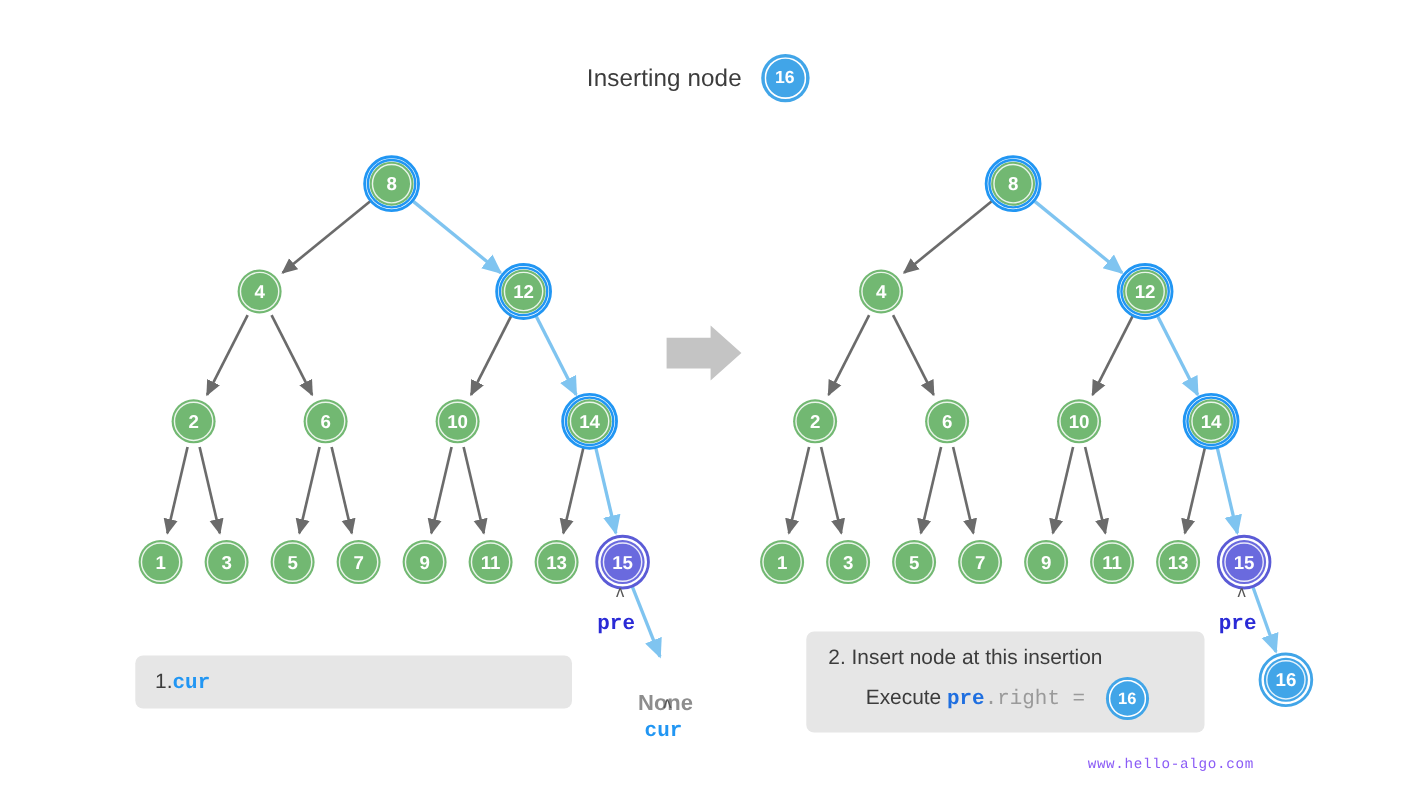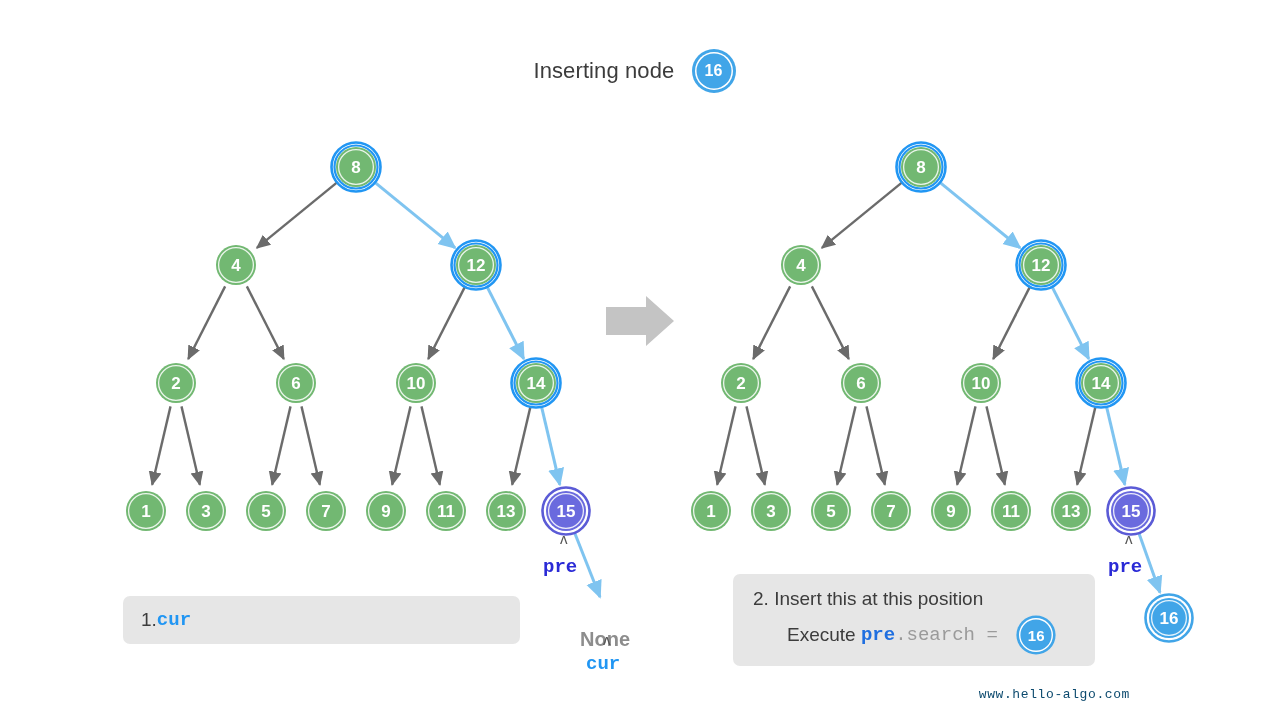--- a/index.html
+++ b/index.html
@@ -114,25 +114,25 @@
     line-height: 1;
   }
   .none-text {
     position: absolute;
     font-size: 20px;
     color: #8d8d8d;
     white-space: nowrap;
   }
   .watermark {
     position: absolute;
-    right: 34px;
+    right: 24px;
     bottom: 18px;
     font-family: "Liberation Mono", monospace;
     font-size: 13px;
-    color: #0c4a6e;
+    color: #8b5cf6;
     letter-spacing: 0.6px;
   }
   svg { display: block; }
   .node-text {
     font-family: "Liberation Sans", sans-serif;
     font-size: 17px;
     font-weight: 600;
     fill: #ffffff;
     text-anchor: middle;
     dominant-baseline: central;
@@ -377,22 +377,22 @@
     <div class="caption-line">
       <span>1.</span><span class="kw-cur">cur</span>
     </div>
   </div>
 
   <div class="caret" style="left:1125px; top:531px;">ʌ</div>
   <div class="ptr-label ptr-pre" style="left:1108px; top:556px;">pre</div>
 
   <div class="caption" style="left:733px; top:574px; width:362px; height:92px; padding:0 20px; box-sizing:border-box;">
     <div class="caption-line" style="margin-bottom:8px;">
-      <span>2.</span><span> Insert this at this position</span>
+      <span>2.</span><span> Insert node at this insertion</span>
     </div>
     <div class="caption-line" style="padding-left:34px;">
-      <span>Execute </span><span class="kw-blue">pre</span><span class="mono-grey">.</span><span class="mono-grey">search</span><span class="mono-grey"> = </span><span class="cap-node">16</span>
+      <span>Execute </span><span class="kw-blue">pre</span><span class="mono-grey">.</span><span class="mono-grey">right</span><span class="mono-grey"> = </span><span class="cap-node">16</span>
     </div>
   </div>
 
   <div class="watermark">www.hello-algo.com</div>
 
 </div>
 
 </body></html>

